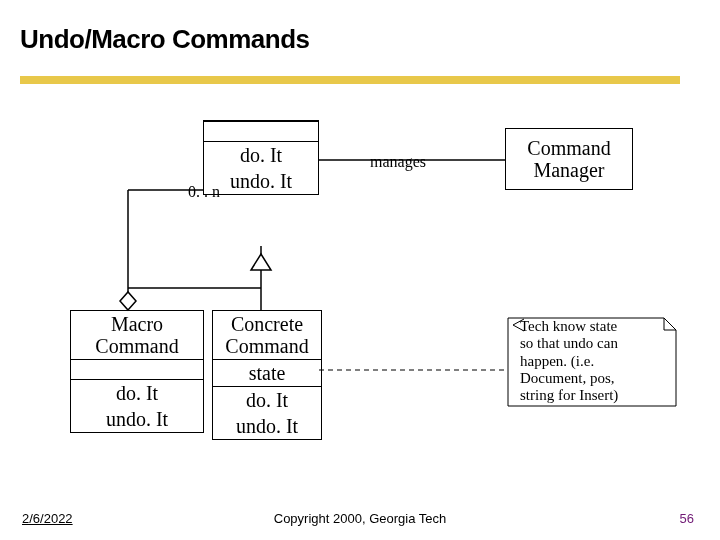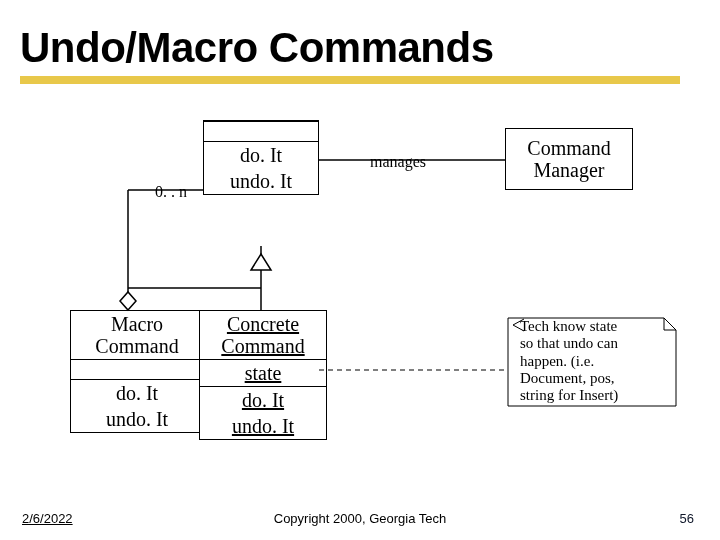--- a/index.html
+++ b/index.html
@@ -1,29 +1,29 @@
 <!DOCTYPE html>
 <html><head>
 <meta charset="utf-8">
 <style>
   * { box-sizing: border-box; margin: 0; padding: 0; }
   html, body { width: 720px; height: 540px; font-family: "Times New Roman", serif; background: #fff; position: relative; }
   .slide { position: relative; width: 720px; height: 540px; }
-  .title { position: absolute; top: 24px; left: 20px; font-family: Arial, Helvetica, sans-serif; font-weight: 900; font-size: 42px; color: #000; letter-spacing: -0.5px; }
+  .title { position: absolute; top: 24px; left: 20px; font-family: Arial, Helvetica, sans-serif; font-weight: 900; font-size: 26px; color: #000; letter-spacing: -0.5px; }
   .underline { position: absolute; top: 76px; left: 20px; width: 660px; height: 8px; background: #e8c84a; }
   .box { position: absolute; border: 1.5px solid #000; background: #fff; text-align: center; }
   .box .sec { border-top: 1.5px solid #000; }
   .italic { font-style: italic; }
   .cell { padding: 2px 6px; font-size: 20px; line-height: 1.1; }
-  .small { font-size: 13px; }
+  .small { font-size: 13px; margin-left: 33px; }
   .label { position: absolute; font-size: 16px; }
   .note { position: absolute; font-size: 15px; line-height: 1.15; width: 155px; }
   .footer-date { position: absolute; bottom: 14px; left: 22px; font-family: Arial, sans-serif; font-size: 13px; color: #000; text-decoration: underline; }
   .footer-copy { position: absolute; bottom: 14px; left: 0; width: 720px; text-align: center; font-family: Arial, sans-serif; font-size: 13px; color: #000000; }
-  .footer-num { position: absolute; bottom: 14px; right: 26px; font-family: Arial, sans-serif; font-size: 13px; color: #0f172a; }
+  .footer-num { position: absolute; bottom: 14px; right: 26px; font-family: Arial, sans-serif; font-size: 13px; color: #701a75; }
   svg.overlay { position: absolute; top: 0; left: 0; width: 720px; height: 540px; pointer-events: none; }
 </style>
 </head>
 <body>
 
 <div class="slide">
   <div class="title">Undo/Macro Commands</div>
   <div class="underline"></div>
 
   <div class="box" style="top:120px; left:203px; width:116px;">
@@ -40,21 +40,21 @@
 
   <div class="box" style="top:310px; left:70px; width:134px;">
     <div class="cell">Macro Command</div>
     <div class="sec" style="height:20px;"></div>
     <div class="sec">
       <div class="cell">do. It</div>
       <div class="cell">undo. It</div>
     </div>
   </div>
 
-  <div class="box" style="top:310px; left:199px; width:128px;text-decoration:underline;">
+  <div class="box" style="top:310px; left:212px; width:110px;">
     <div class="cell">Concrete Command</div>
     <div class="sec">
       <div class="cell">state</div>
     </div>
     <div class="sec">
       <div class="cell">do. It</div>
       <div class="cell">undo. It</div>
     </div>
   </div>
 

